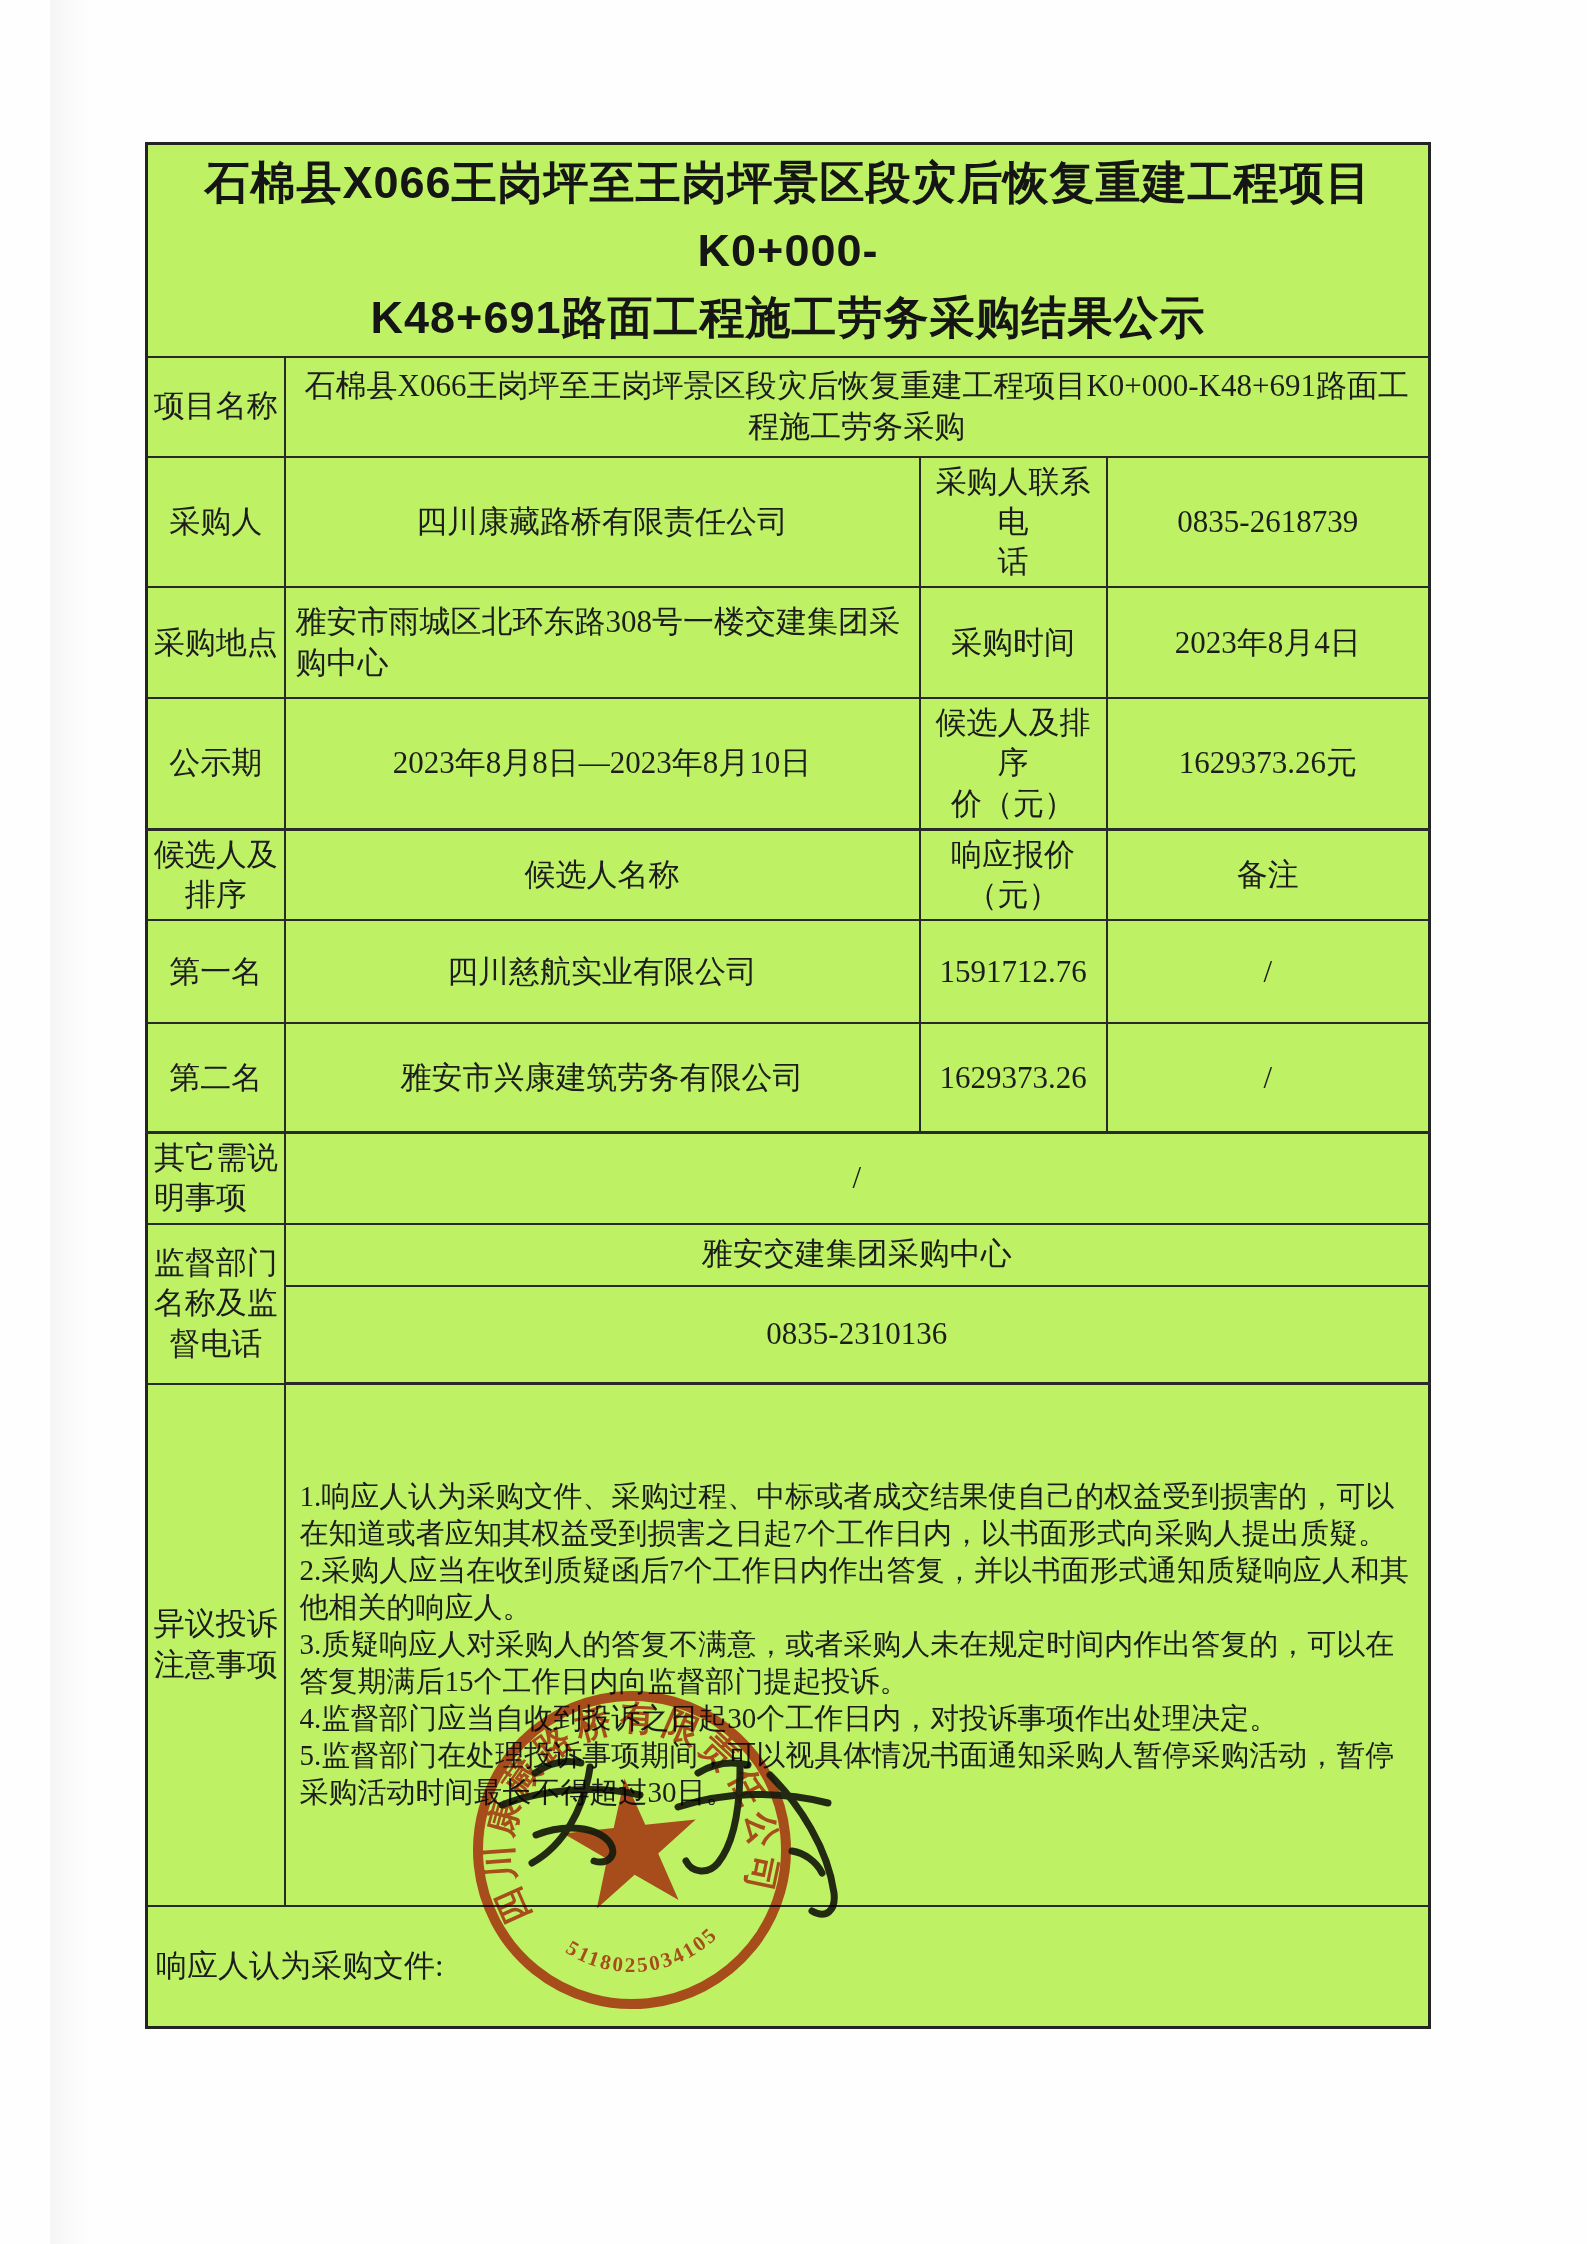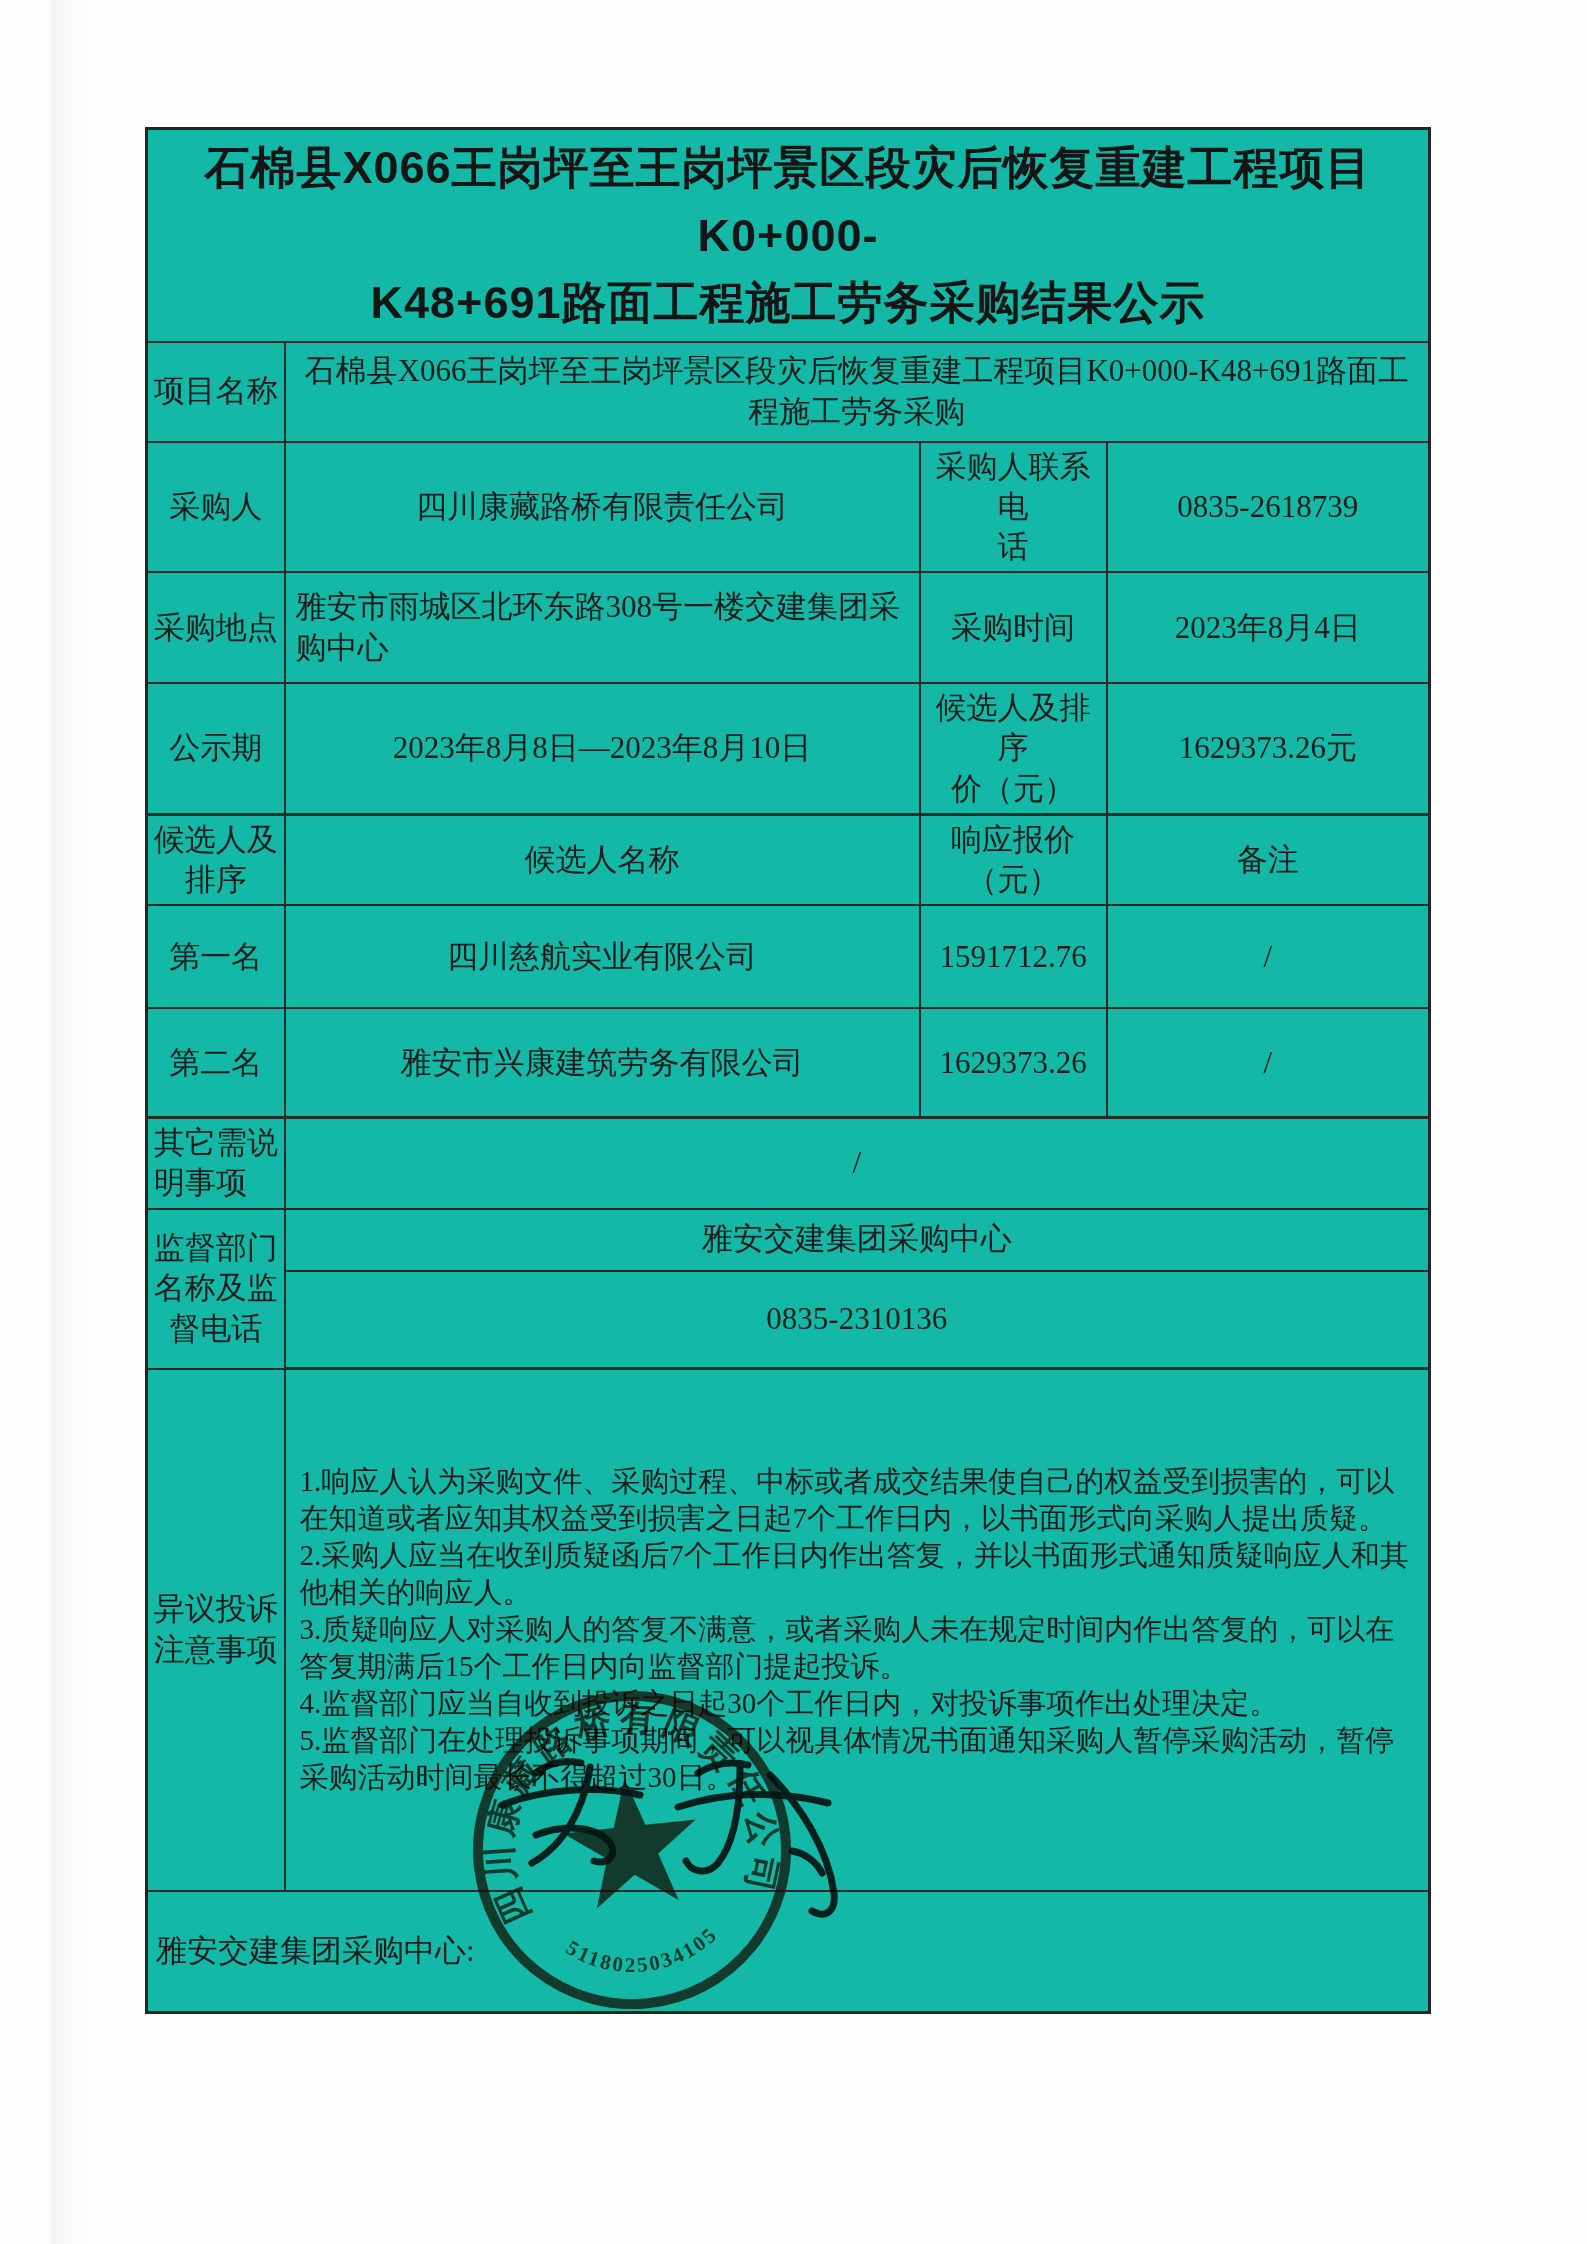--- a/index.html
+++ b/index.html
@@ -10,25 +10,25 @@
     overflow:hidden;
     font-family:"Liberation Serif", serif;
     color:#1d1d1d;
   }
   .scan-streak{
     position:absolute;left:50px;top:0;width:40px;height:100%;
     background:linear-gradient(90deg, rgba(0,0,0,0.035), rgba(0,0,0,0));
     pointer-events:none;
   }
   table.doc{
-    position:absolute;left:145px;top:127px;
+    position:absolute;left:145px;top:142px;
     width:1283px;
     border-collapse:collapse;
     table-layout:fixed;
-    background:#14b8a6;
+    background:#bef264;
   }
   table.doc{border:3px solid #242424;}
   td{
     border:2px solid #2a2a2a;
     vertical-align:middle;
     font-size:31px;
     line-height:1.3;
     padding:4px 8px;
     overflow:hidden;
     word-break:normal;
@@ -161,21 +161,21 @@
         <p class="obj-item">1.响应人认为采购文件、采购过程、中标或者成交结果使自己的权益受到损害的，可以在知道或者应知其权益受到损害之日起7个工作日内，以书面形式向采购人提出质疑。</p>
         <p class="obj-item">2.采购人应当在收到质疑函后7个工作日内作出答复，并以书面形式通知质疑响应人和其他相关的响应人。</p>
         <p class="obj-item">3.质疑响应人对采购人的答复不满意，或者采购人未在规定时间内作出答复的，可以在答复期满后15个工作日内向监督部门提起投诉。</p>
         <p class="obj-item">4.监督部门应当自收到投诉之日起30个工作日内，对投诉事项作出处理决定。</p>
         <p class="obj-item">5.监督部门在处理投诉事项期间，可以视具体情况书面通知采购人暂停采购活动，暂停采购活动时间最长不得超过30日。</p>
       </td>
     </tr>
 
     <tr style="height:122px">
       <td class="sign-cell" colspan="4">
-        <span>雅安交建集团采购中心:</span>
+        <span>响应人认为采购文件:</span>
       </td>
     </tr>
   </tbody>
     </table>
 
   <div class="stamp-wrap">
     <svg width="470" height="470" viewBox="0 0 470 470">
       <g transform="rotate(-6 192 195)" opacity="0.88">
         <circle cx="192" cy="195" r="154" fill="none" stroke="#dc3a2b" stroke-width="10"></circle>
         <defs>

